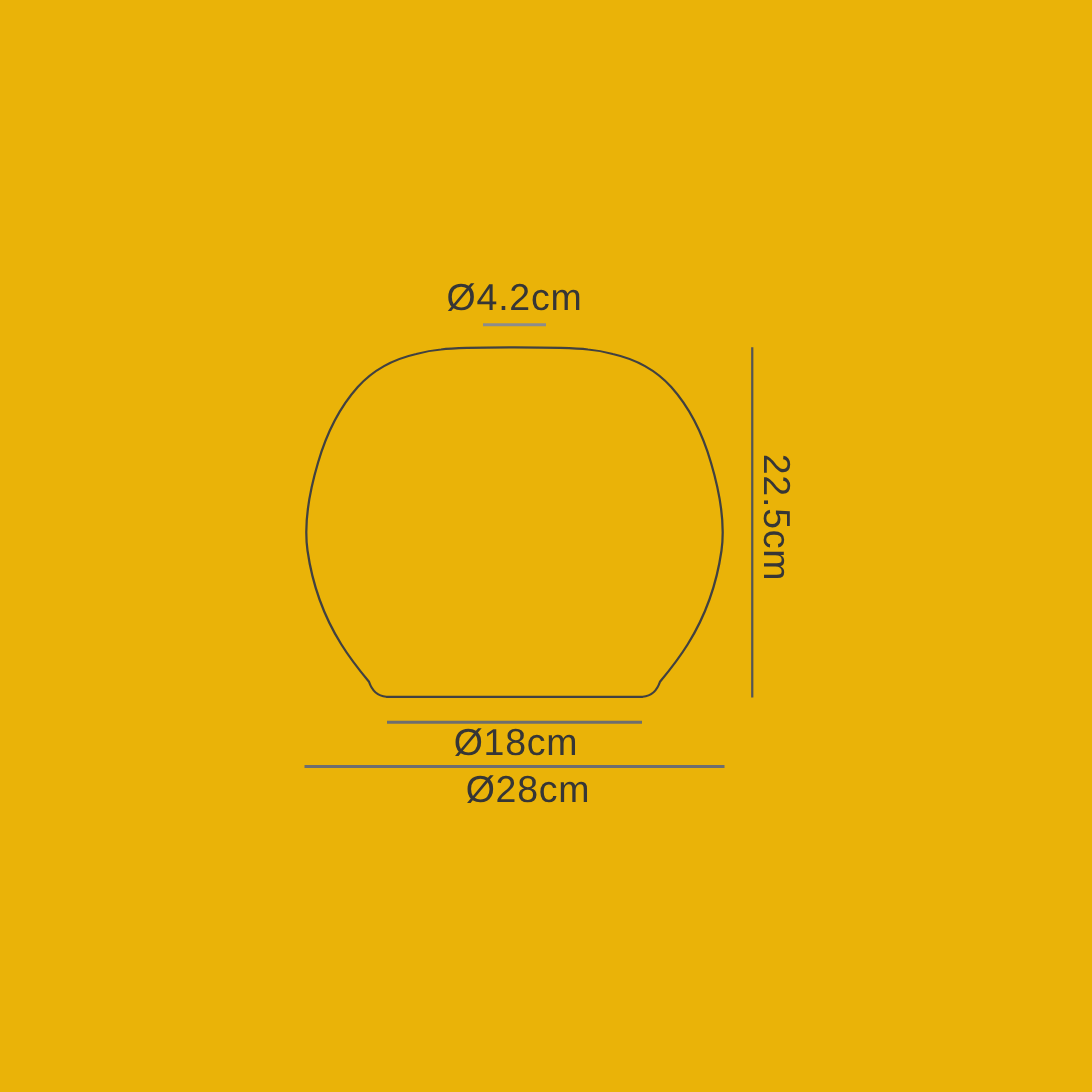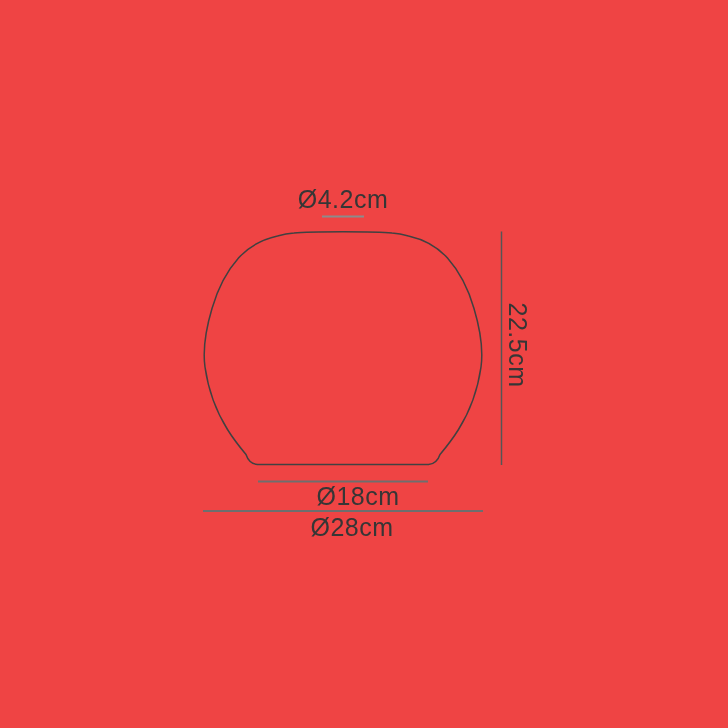--- a/index.html
+++ b/index.html
@@ -5,21 +5,21 @@
   html, body {
     margin: 0;
     padding: 0;
     background: #ffffff;
     font-family: "Liberation Sans", "DejaVu Sans", sans-serif;
   }
   .stage {
     position: relative;
     width: 728px;
     height: 728px;
-    background: #ef4444;
+    background: #eab308;
     overflow: hidden;
   }
   .drawing-svg {
     position: absolute;
     left: 0;
     top: 0;
     width: 728px;
     height: 728px;
   }
   .dim-label {
@@ -66,17 +66,17 @@
 
     <line x1="258" y1="481.5" x2="428" y2="481.5" stroke="#6e6e6e" stroke-width="2"></line>
 
     <line x1="203" y1="511" x2="483" y2="511" stroke="#6e6e6e" stroke-width="2"></line>
   </svg>
 
   <div class="dim-label" style="left:343px; top:199px;">Ø4.2cm</div>
 
   <div class="dim-label rotated" style="left:517px; top:345px;">22.5cm</div>
 
-  <div class="dim-label" style="left:358px; top:496px;">Ø18cm</div>
+  <div class="dim-label" style="left:344px; top:496px;">Ø18cm</div>
 
   <div class="dim-label" style="left:352px; top:527px;">Ø28cm</div>
 
 </div>
 
 </body></html>

